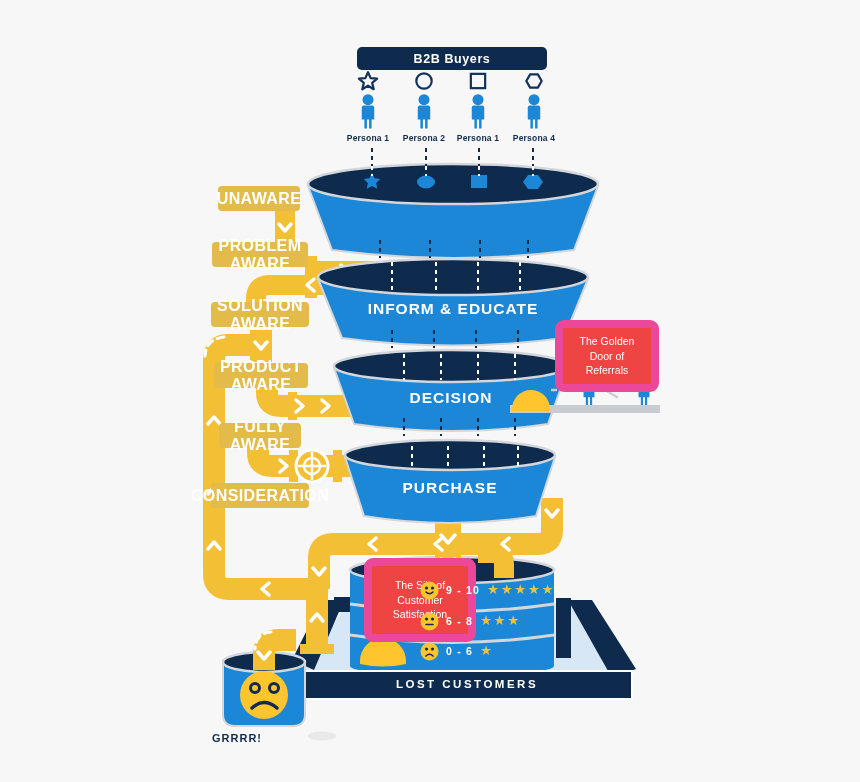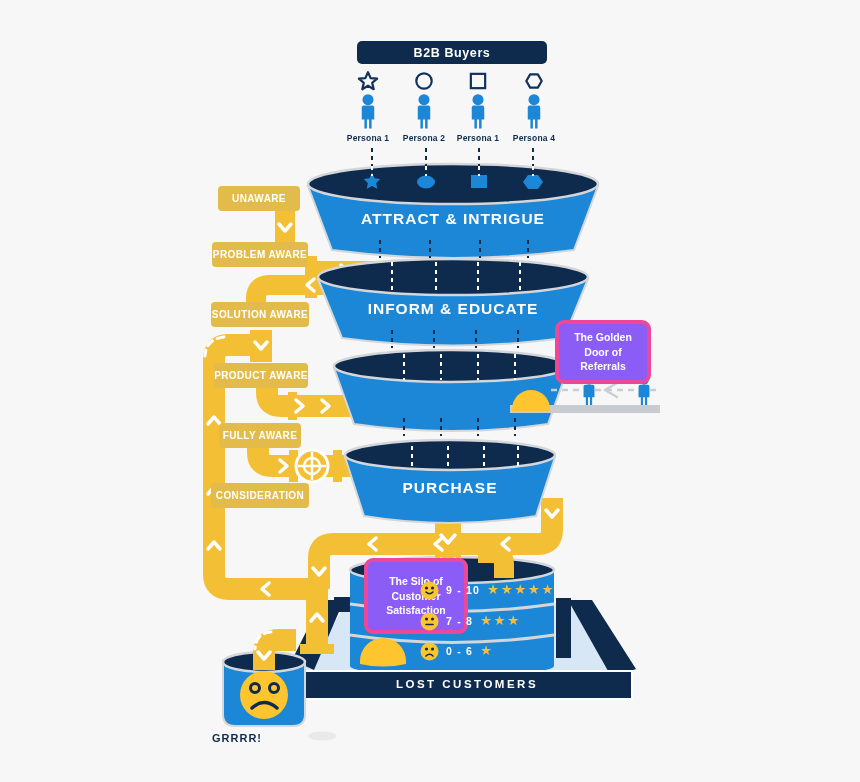--- a/index.html
+++ b/index.html
@@ -1,29 +1,29 @@
 <!DOCTYPE html>
 <html><head>
 <meta charset="utf-8">
 <style>
   html,body{margin:0;padding:0;background:#F7F7F7;}
   .stage{position:relative;width:860px;height:782px;background:#F7F7F7;overflow:hidden;
          font-family:"Liberation Sans","DejaVu Sans",sans-serif;}
   .stage svg.base{position:absolute;left:0;top:0;}
   .abs{position:absolute;}
   .banner{background:#0E2A4D;border-radius:5px;color:#fff;font-weight:bold;font-size:12.5px;
-          letter-spacing:.6px;display:flex;align-items:center;justify-content:center;}
+          letter-spacing:.6px;display:flex;align-items:center;justify-content:center;margin-top:6px;}
   .persona{width:64px;text-align:center;}
   .persona .shape{height:22px;display:flex;align-items:center;justify-content:center;}
   .persona .body{height:37px;display:flex;align-items:flex-end;justify-content:center;}
   .persona .plabel{margin-top:4px;font-size:8.5px;font-weight:bold;color:#0E2A4D;letter-spacing:.2px;}
-  .gold-label{background:#E3BB4A;border-radius:4px;color:#fff;font-weight:bold;font-size:10px;
+  .gold-label{background:#E3BB4A;border-radius:4px;color:#fff;font-weight:bold;font-size:16px;
               letter-spacing:.4px;display:flex;align-items:center;justify-content:center;text-align:center;}
   .tier-label{color:#fff;font-weight:bold;letter-spacing:1px;font-size:15.5px;text-align:center;}
-  .callout{background:#8b5cf6;border:4px solid #ec4899;border-radius:9px;color:#fff;font-weight:bold;
+  .callout{background:#ef4444;border:8px solid #ec4899;border-radius:9px;color:#fff;font-weight:normal;
            font-size:10.5px;text-align:center;line-height:1.4;display:flex;align-items:center;
            justify-content:center;padding:5px 6px;}
   .silo-row{display:flex;align-items:center;gap:7px;height:20px;}
   .silo-row .range{color:#fff;font-size:10.5px;font-weight:bold;letter-spacing:1.2px;white-space:nowrap;}
   .silo-row .stars{color:#F2BE44;font-size:13.5px;letter-spacing:1.5px;line-height:1;white-space:nowrap;}
   .band-label{color:#fff;font-weight:bold;font-size:11.5px;letter-spacing:2.5px;text-align:center;}
   .grr{color:#0E2A4D;font-weight:bold;font-size:11px;letter-spacing:1px;}
 </style>
 </head>
 <body>
@@ -248,22 +248,22 @@
         </svg>
     </div>
     <div class="body">
       <svg width="20" height="36" viewBox="-6 -29.6 12 30">
           <use href="#man" fill="#1B87D6"></use>
         </svg>
     </div>
     <div class="plabel">Persona 4</div>
   </div>
 
-  <div class="abs tier-label" style="left:333px;top:210px;width:240px;">ATTRACT &amp; INTRIGUE</div>
   <div class="abs tier-label" style="left:333px;top:300px;width:240px;">INFORM &amp; EDUCATE</div>
+  <div class="abs tier-label" style="left:346px;top:389px;width:210px;">DECISION</div>
   <div class="abs tier-label" style="left:350px;top:479px;width:200px;text-align:center;">PURCHASE</div>
 
   <div class="abs gold-label" style="left:218px;top:186px;width:82px;height:25px;">UNAWARE</div>
   <div class="abs gold-label" style="left:212px;top:242px;width:96px;height:25px;">PROBLEM AWARE</div>
   <div class="abs gold-label" style="left:211px;top:302px;width:98px;height:25px;">SOLUTION AWARE</div>
   <div class="abs gold-label" style="left:214px;top:363px;width:94px;height:25px;">PRODUCT AWARE</div>
   <div class="abs gold-label" style="left:219px;top:423px;width:82px;height:25px;">FULLY AWARE</div>
   <div class="abs gold-label" style="left:211px;top:483px;width:98px;height:25px;">CONSIDERATION</div>
 
   <div class="abs callout" style="left:555px;top:320px;width:76px;height:46px;">The Golden Door of Referrals</div>
@@ -279,21 +279,21 @@
     <span class="range">9 - 10</span>
     <span class="stars">★★★★★</span>
   </div>
   <div class="abs silo-row" style="left:420px;top:611px;">
     <svg width="19" height="19" viewBox="-9.5 -9.5 19 19">
       <circle r="9" fill="#FFC52F"></circle>
         <circle cx="-3" cy="-2.5" r="1.6" fill="#0E2A4D"></circle>
       <circle cx="3" cy="-2.5" r="1.6" fill="#0E2A4D"></circle>
       <path d="M -3.5 3 H 3.5" stroke="#0E2A4D" stroke-width="1.6" fill="none" stroke-linecap="round"></path>
     </svg>
-    <span class="range">7 - 8</span>
+    <span class="range">6 - 8</span>
     <span class="stars">★★★</span>
   </div>
   <div class="abs silo-row" style="left:420px;top:641px;">
     <svg width="19" height="19" viewBox="-9.5 -9.5 19 19">
       <circle r="9" fill="#FFC52F"></circle>
         <circle cx="-3" cy="-2.5" r="1.6" fill="#0E2A4D"></circle>
       <circle cx="3" cy="-2.5" r="1.6" fill="#0E2A4D"></circle>
       <path d="M -3.5 4.5 Q 0 1 3.5 4.5" stroke="#0E2A4D" stroke-width="1.6" fill="none" stroke-linecap="round"></path>
     </svg>
     <span class="range">0 - 6</span>

